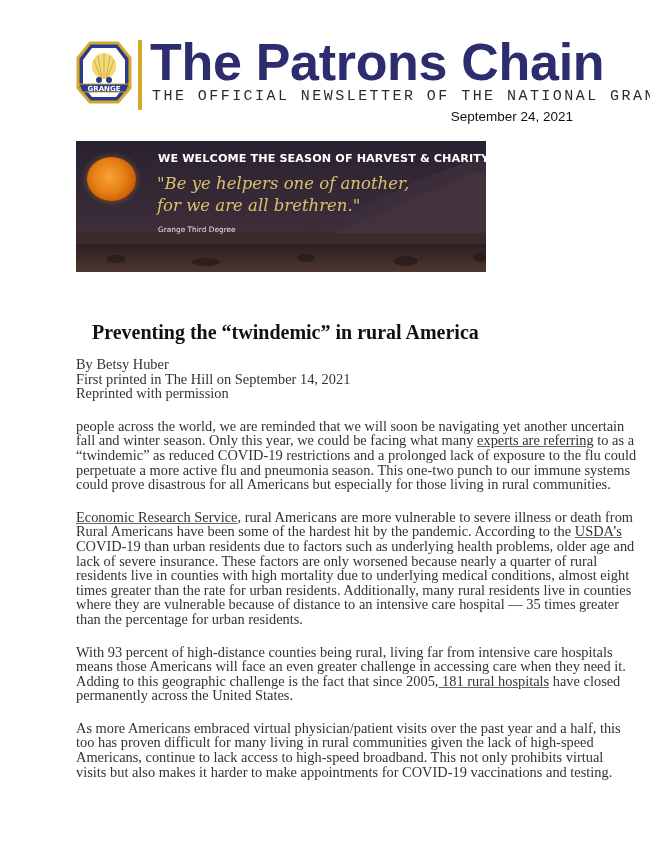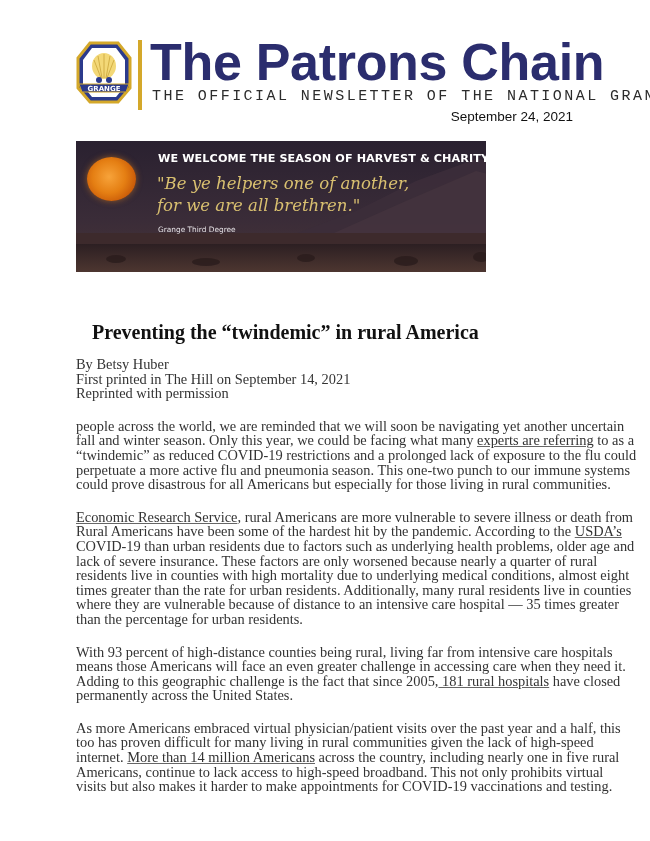--- a/index.html
+++ b/index.html
@@ -153,18 +153,17 @@
       </p>
       <p class="para">
         <span class="line">With 93 percent of high-distance counties being rural, living far from intensive care hospitals</span>
         <span class="line">means those Americans will face an even greater challenge in accessing care when they need it.</span>
         <span class="line"><span>Adding to this geographic challenge is the fact that since 2005,</span><a class="link"> 181 rural hospitals</a><span> have closed</span></span>
         <span class="line">permanently across the United States.</span>
       </p>
       <p class="para">
         <span class="line">As more Americans embraced virtual physician/patient visits over the past year and a half, this</span>
         <span class="line">too has proven difficult for many living in rural communities given the lack of high-speed</span>
-        <span class="line"><span>internet. </span><a class="link">More than 14 million Americans</a><span> across the country, including nearly one in five rural</span></span>
         <span class="line">Americans, continue to lack access to high-speed broadband. This not only prohibits virtual</span>
         <span class="line">visits but also makes it harder to make appointments for COVID-19 vaccinations and testing.</span>
       </p>
     </div>
 </div>
 
 </body></html>

